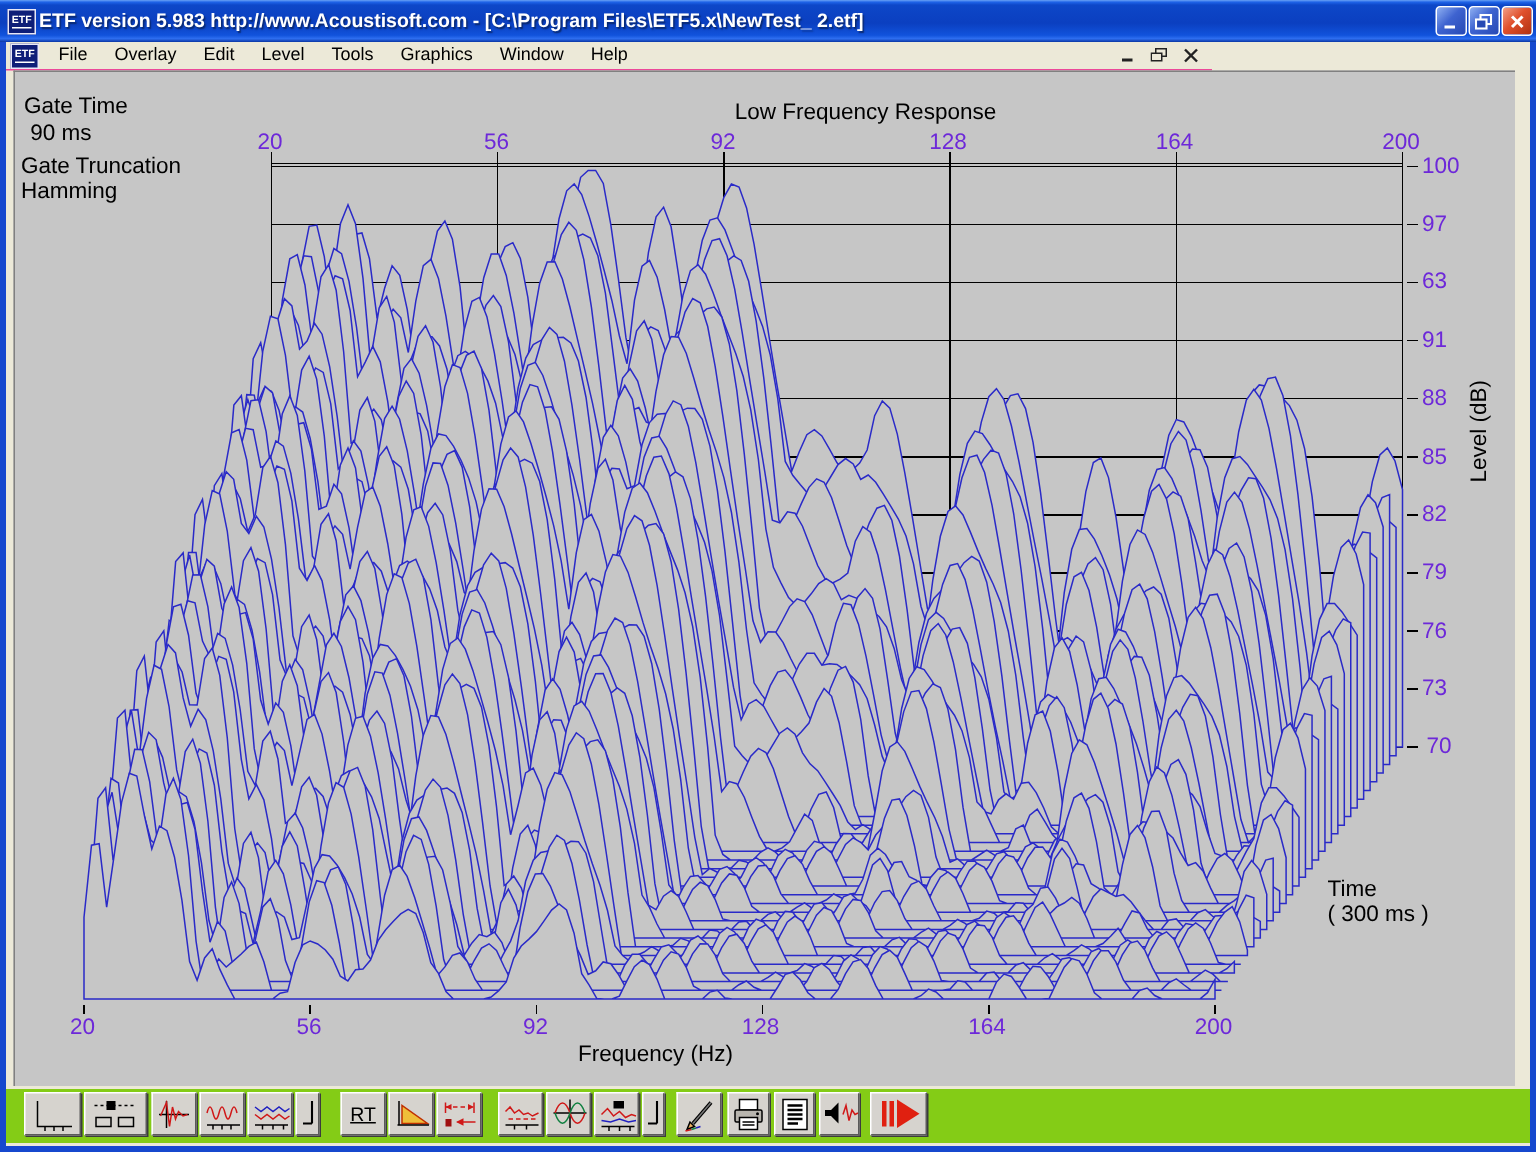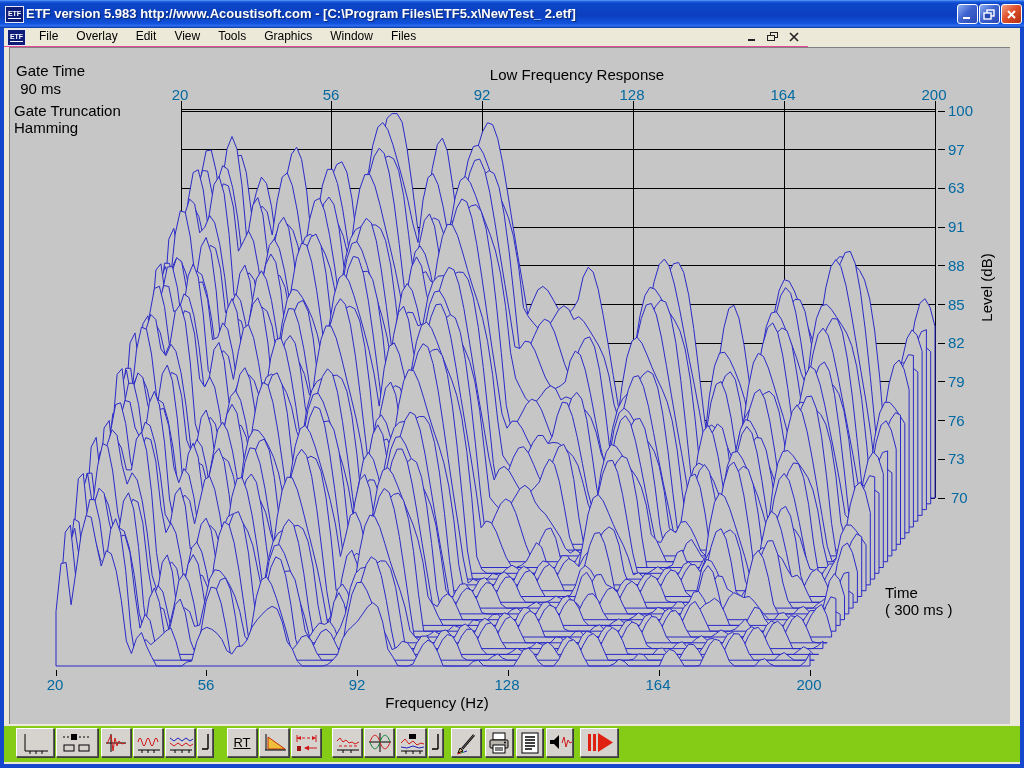--- a/index.html
+++ b/index.html
@@ -27,21 +27,21 @@
     border-bottom:1px solid #ec4899;font-size:12px;color:#000;}
   .menu-items{position:absolute;left:26px;top:0;display:flex;}
   .menu-item{padding:0 9px;line-height:17px;cursor:default;}
   .mdi-controls{position:absolute;right:6px;top:2px;display:flex;gap:5px;}
   .mdi-btn{width:16px;height:13px;display:flex;align-items:center;justify-content:center;}
 
   
   .client{position:absolute;left:9px;top:47px;width:1000px;height:676px;
     background:#C6C6C6;border-top:1px solid #808080;border-left:1px solid #808080;}
   .plot-label{position:absolute;color:#000;font-size:15px;white-space:pre;}
-  .tick-label{position:absolute;color:#0369a1;font-size:15px;text-align:center;}
+  .tick-label{position:absolute;color:#6d28d9;font-size:15px;text-align:center;}
   .ylabel-rot{transform:rotate(-90deg);transform-origin:center;width:70px;text-align:center;}
 
   
   .toolbar{position:absolute;left:4px;top:726px;width:1016px;height:36px;background:#84cc16;}
   .tbtn{position:absolute;top:2px;height:29px;box-sizing:border-box;background:#D6D3CE;
     border:1px solid;border-color:#FFFFFF #5A5A5A #5A5A5A #FFFFFF;
     box-shadow:1px 1px 0 #3C3C3C;display:flex;align-items:center;justify-content:center;padding:0;}
   .tbtn svg{display:block}
 </style>
 </head>
@@ -72,25 +72,25 @@
 </div>
 
 <div class="menubar">
   <div class="app-icon" style="left:3px;top:1px">
     <span>ETF</span>
     </div>
   <div class="menu-items" id="menu-items">
       <div class="menu-item">File</div>
       <div class="menu-item">Overlay</div>
       <div class="menu-item">Edit</div>
-      <div class="menu-item">View</div>
+      <div class="menu-item">Level</div>
       <div class="menu-item">Tools</div>
       <div class="menu-item">Graphics</div>
       <div class="menu-item">Window</div>
-      <div class="menu-item">Files</div>
+      <div class="menu-item">Help</div>
     </div>
   <div class="mdi-controls">
     <span class="mdi-btn">
       <svg width="12" height="10">
           <line x1="2" y1="8" x2="9" y2="8" stroke="#222" stroke-width="2"></line>
         </svg>
       </span>
     <span class="mdi-btn">
       <svg width="12" height="10">
         <rect x="3.5" y="0.5" width="7" height="5" fill="none" stroke="#222"></rect>

